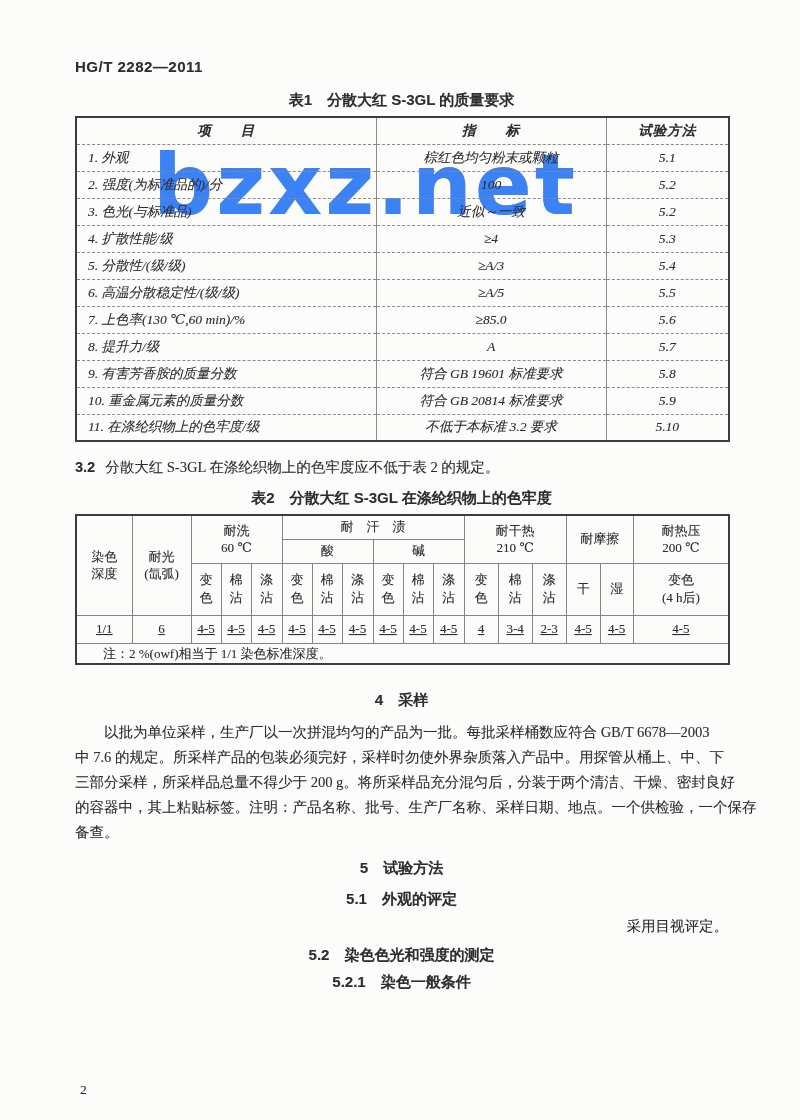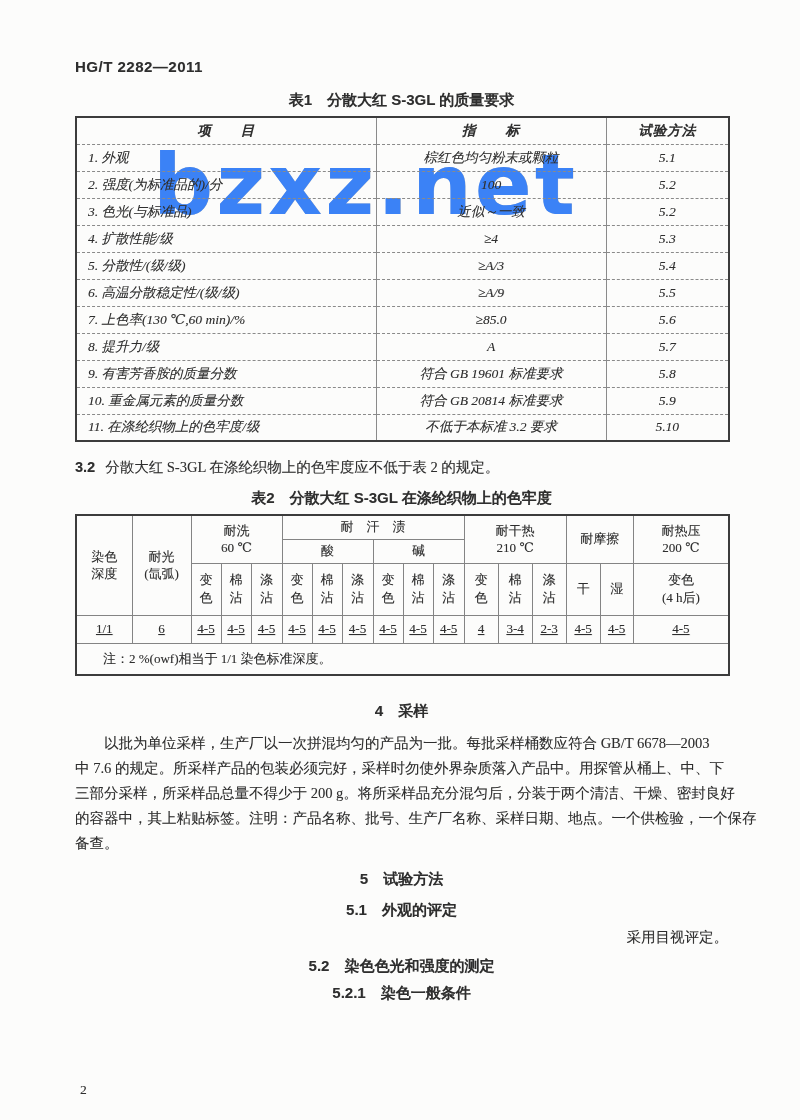--- a/index.html
+++ b/index.html
@@ -70,21 +70,21 @@
     vertical-align: middle;
     white-space: pre-line;
     line-height: 1.35;
     overflow: hidden;
   }
   .t2 .note-cell { text-align: left; padding-left: 26px; white-space: nowrap; font-size: 13px; }
   .r-group { height: 24px; }
   .r-sub { height: 24px; }
   .r-leaf { height: 52px; }
   .r-data { height: 28px; text-decoration: underline; }
-  .r-note { height: 32px; }
+  .r-note { height: 21px; }
   .sec-para { margin-top: 16px; font-size: 14.5px; }
   .sec-para b { font-family: "Liberation Sans", "DejaVu Sans", sans-serif; margin-right: 10px; }
   .t2-title { margin-top: 12px; }
   .heading {
     font-family: "Liberation Sans", "DejaVu Sans", sans-serif;
     font-weight: bold;
     font-size: 15px;
     text-align: center;
   }
   .h4 { margin-top: 26px; }
@@ -148,21 +148,21 @@
           <td class="c-ind">≥4</td>
           <td class="c-mth">5.3</td>
         </tr>
         <tr>
           <td>5. 分散性/(级/级)</td>
           <td class="c-ind">≥A/3</td>
           <td class="c-mth">5.4</td>
         </tr>
         <tr>
           <td>6. 高温分散稳定性/(级/级)</td>
-          <td class="c-ind">≥A/9</td>
+          <td class="c-ind">≥A/5</td>
           <td class="c-mth">5.5</td>
         </tr>
         <tr>
           <td>7. 上色率(130 ℃,60 min)/%</td>
           <td class="c-ind">≥85.0</td>
           <td class="c-mth">5.6</td>
         </tr>
         <tr>
           <td>8. 提升力/级</td>
           <td class="c-ind">A</td>

